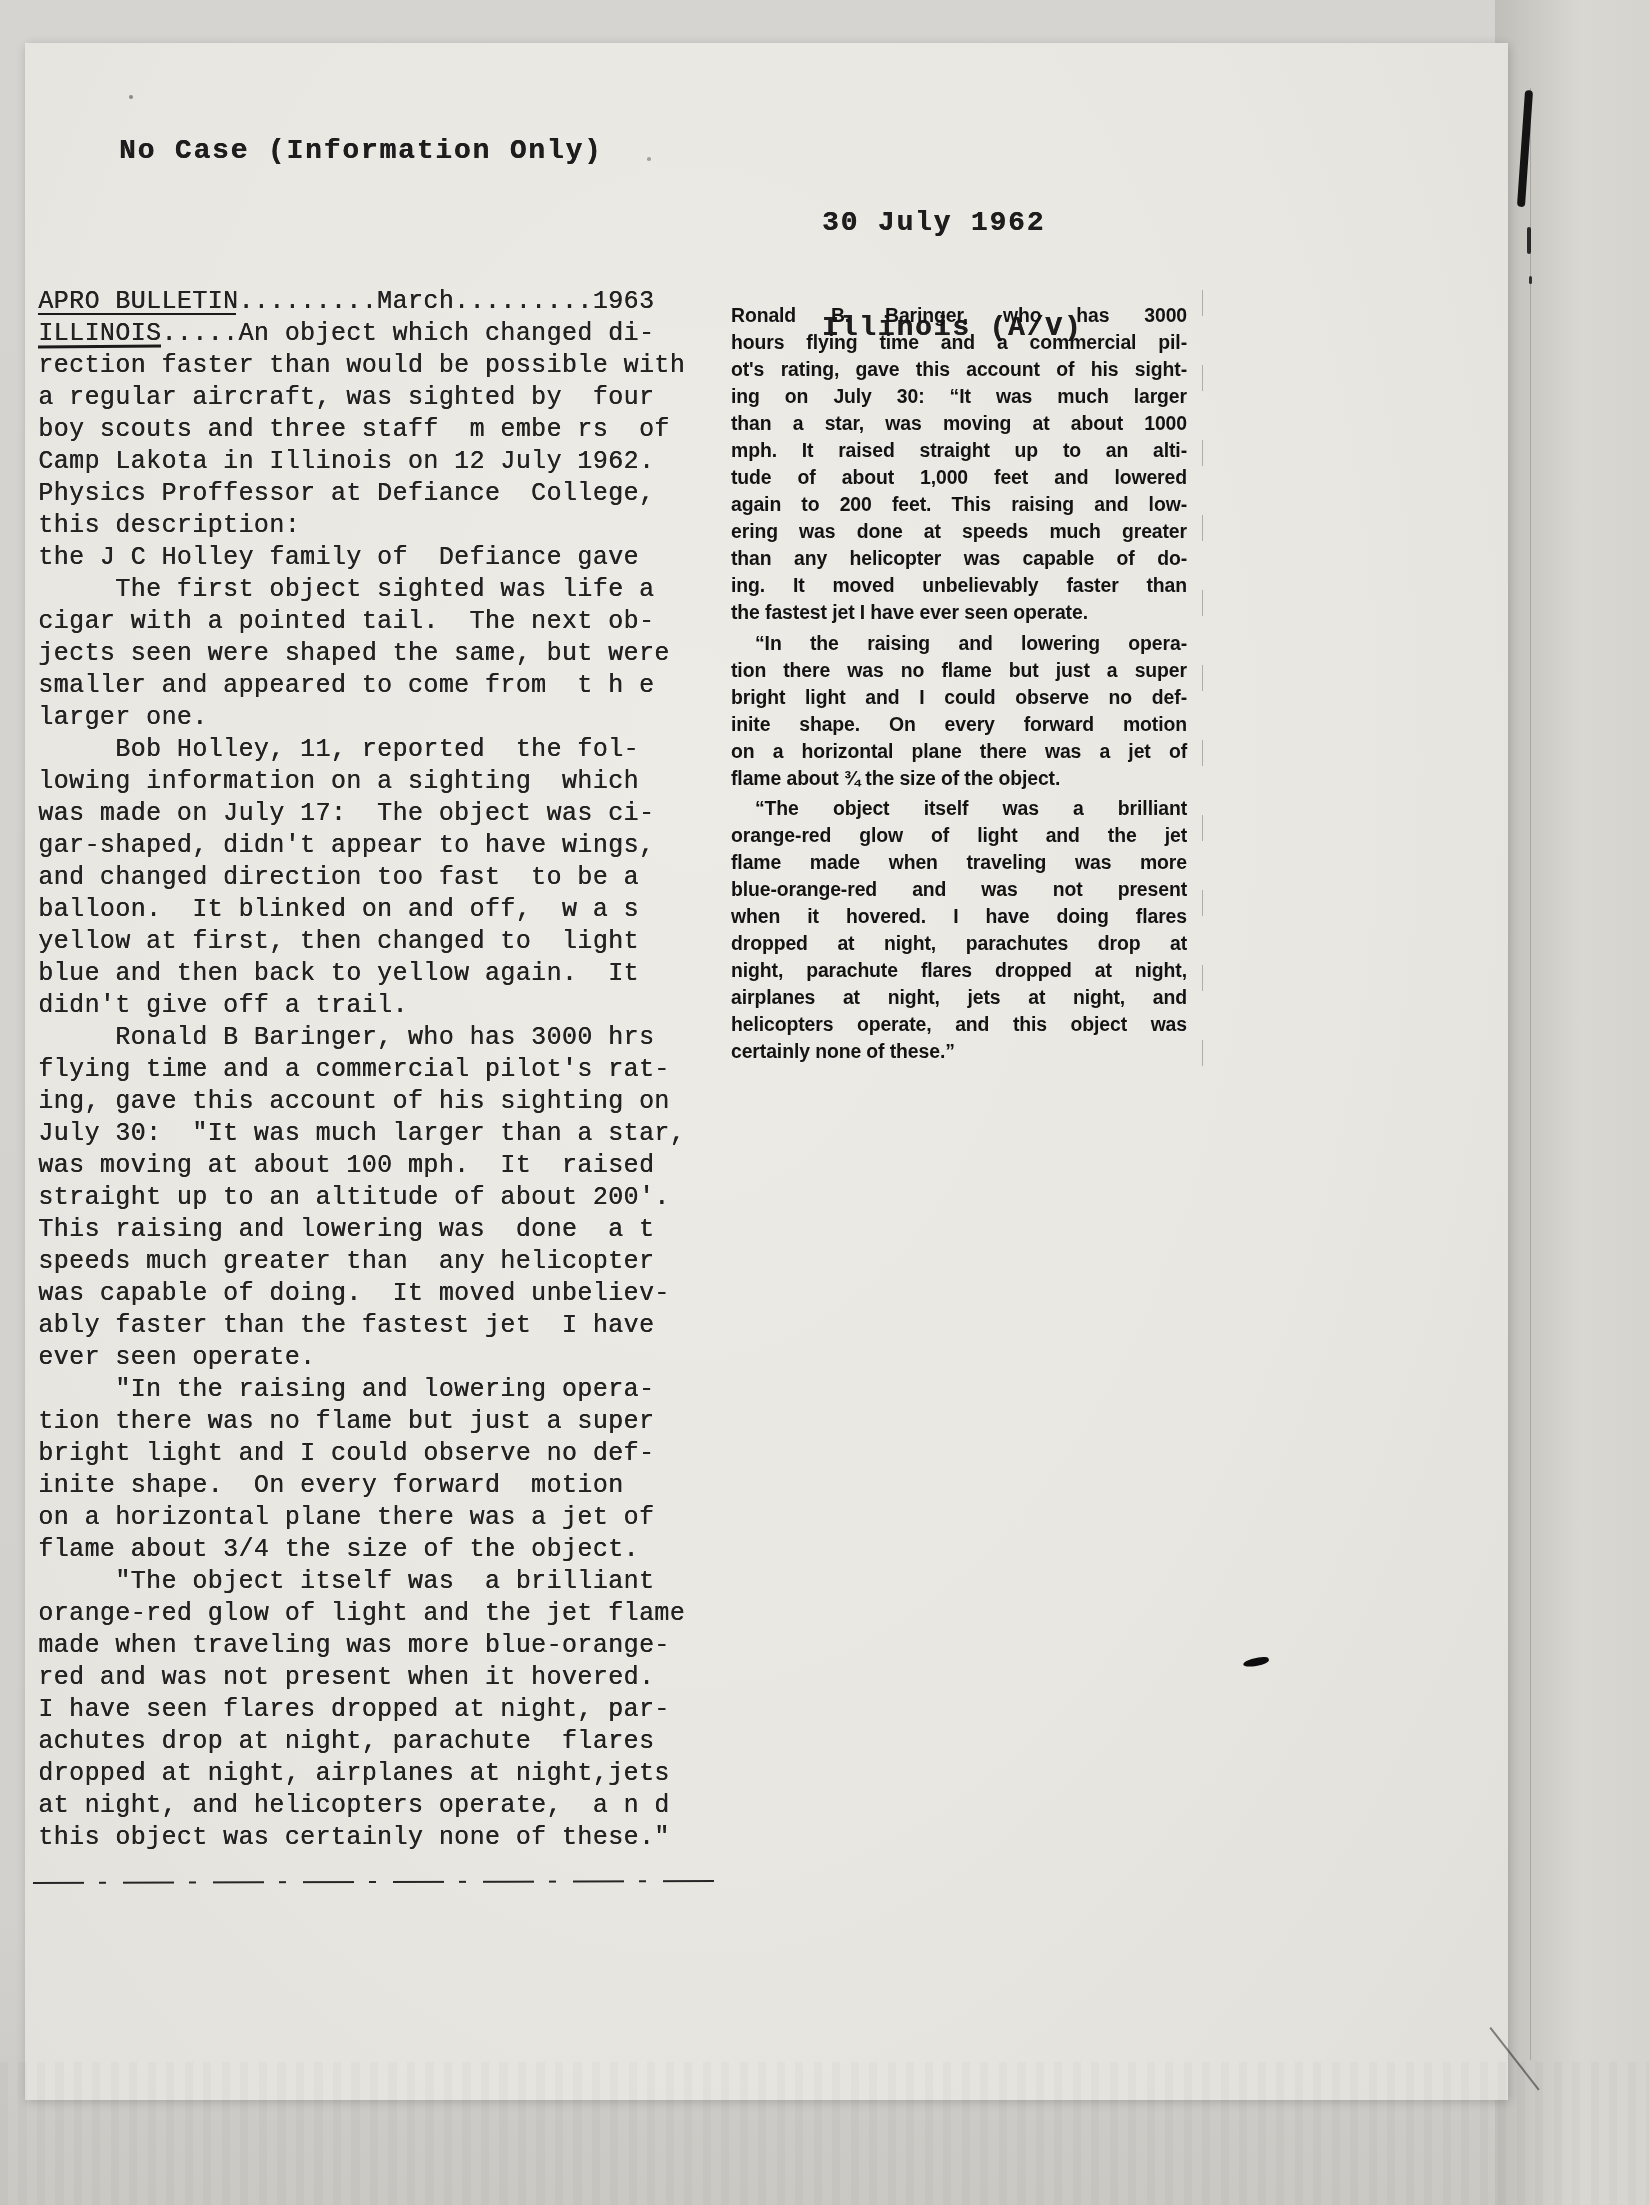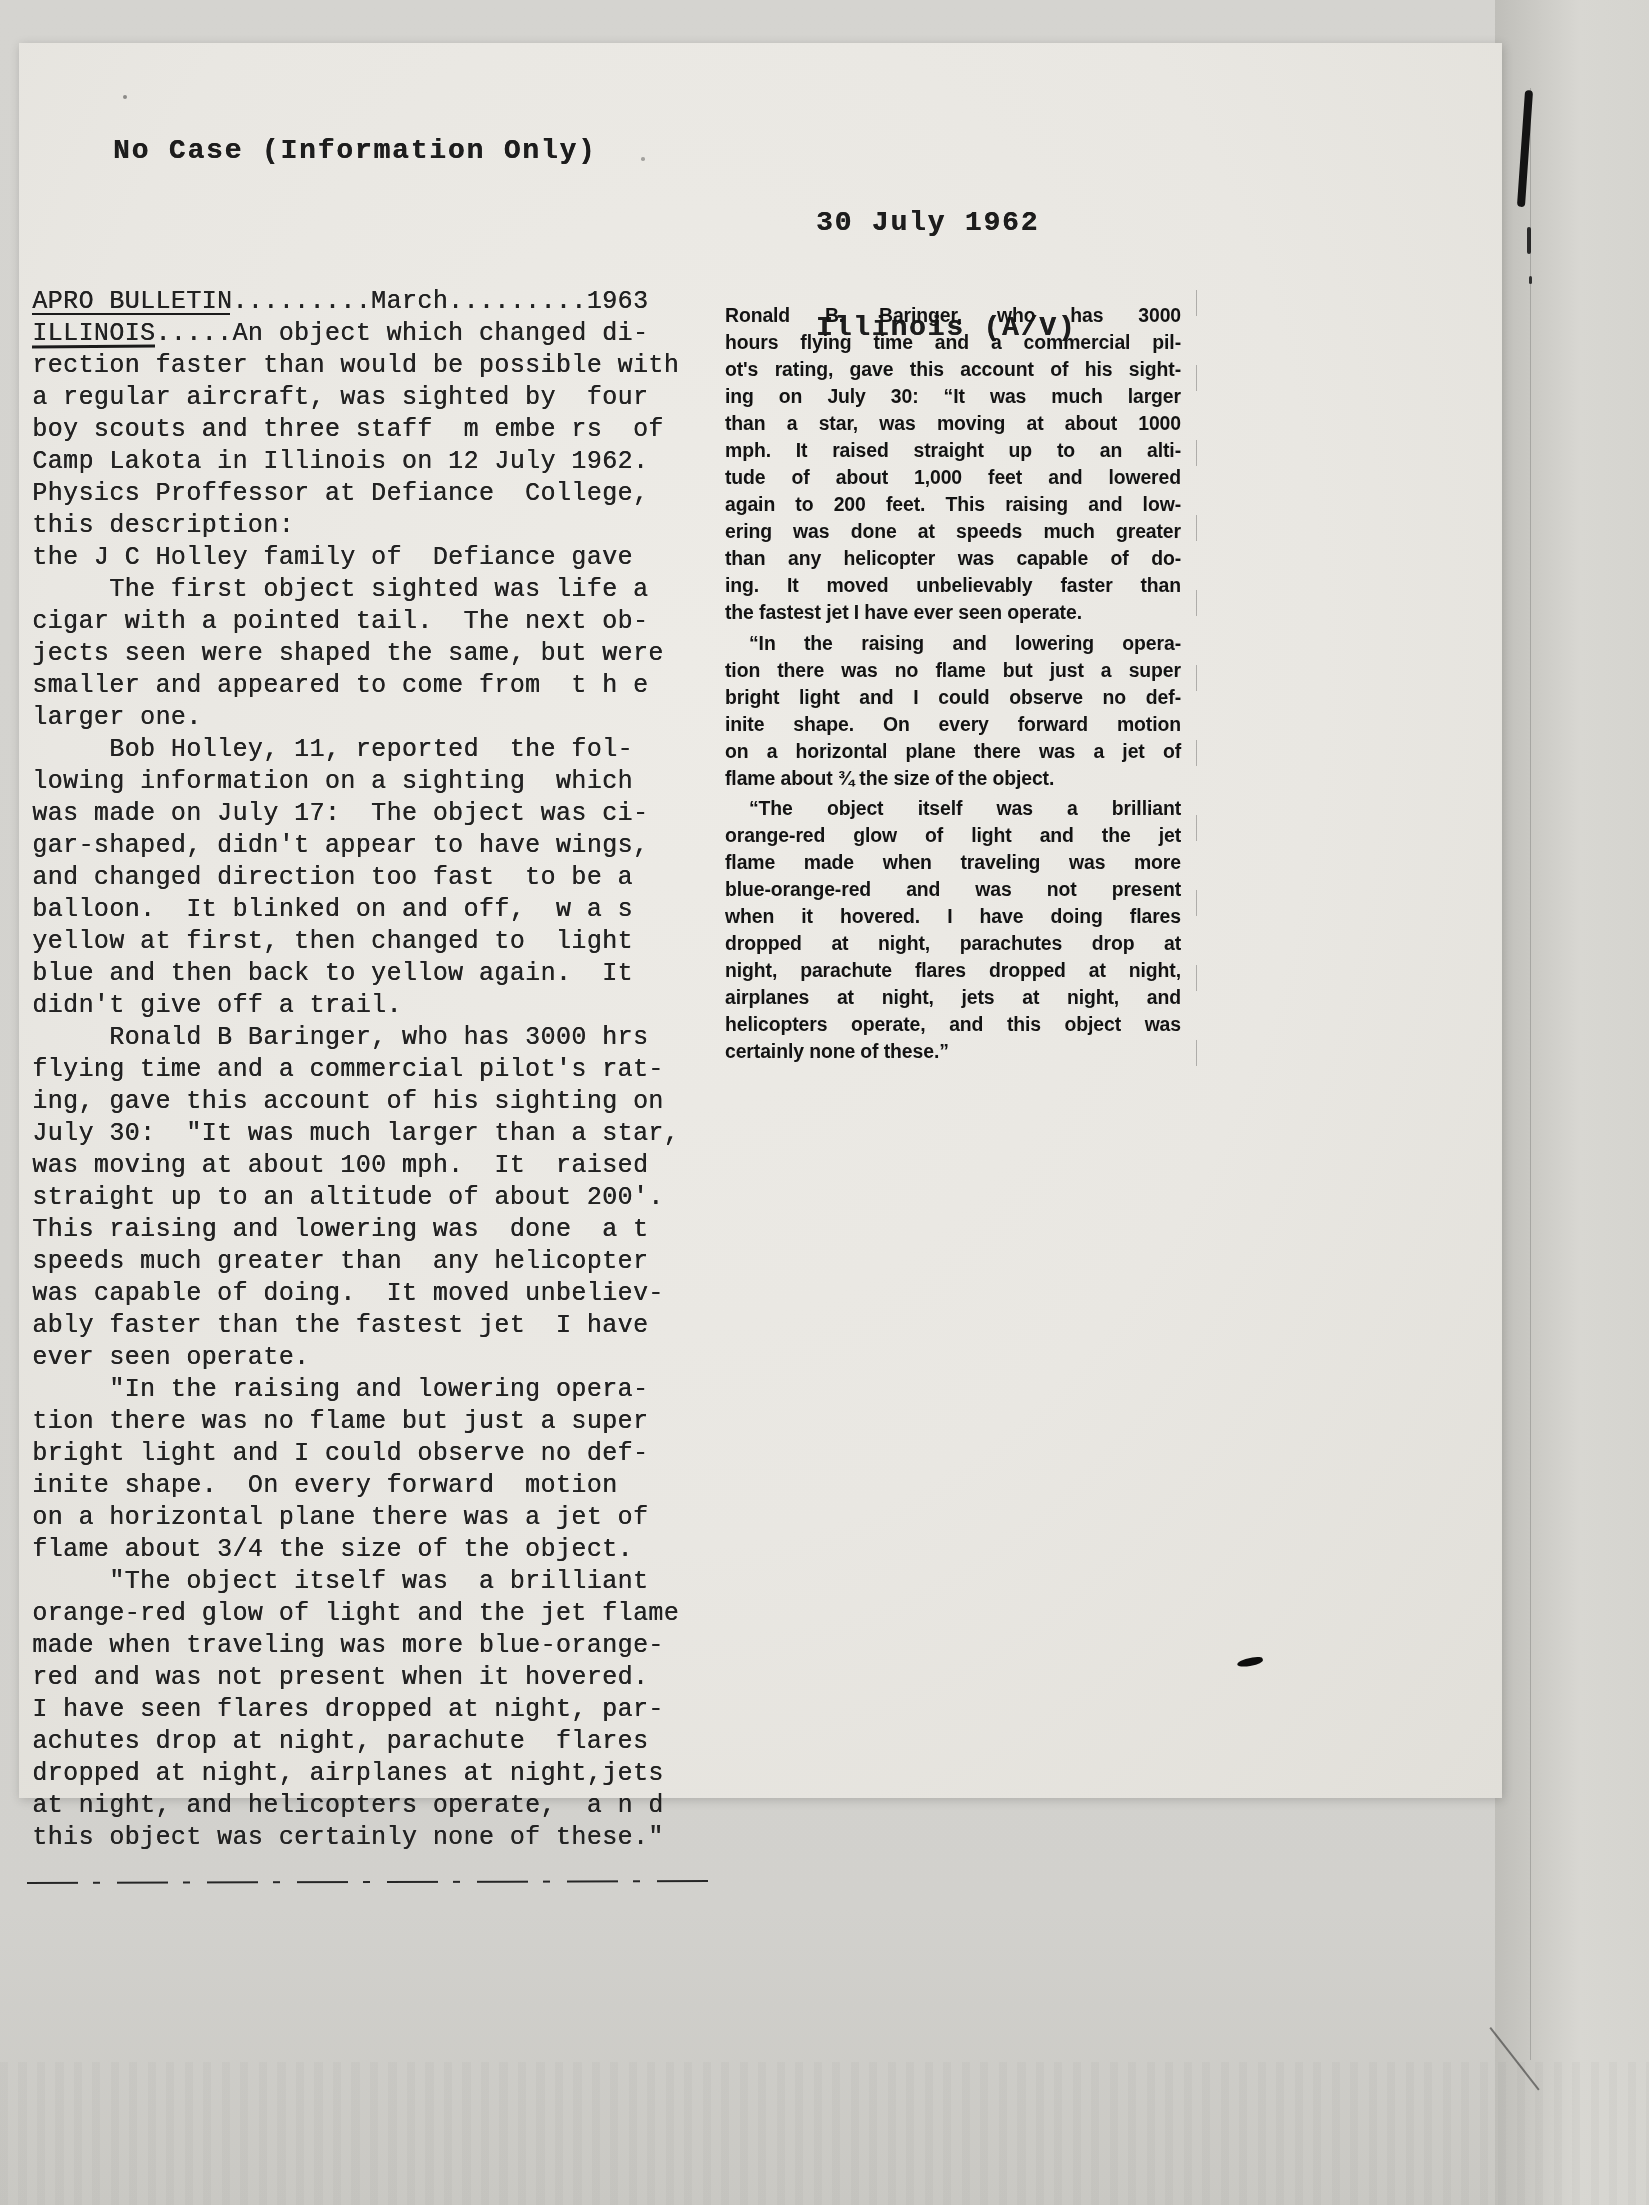--- a/index.html
+++ b/index.html
@@ -14,21 +14,21 @@
     font-family:"Liberation Mono","DejaVu Sans Mono",monospace;
     color:#1d1d1d;
   }
 
   .right-strip {
     position:absolute; left:1495px; top:0; width:154px; height:2448px;
     background:linear-gradient(90deg,#bfbeb9 0%, #c9c8c3 22%, #d8d7d2 55%, #d5d4cf 100%);
   }
 
   .paper {
-    position:absolute; left:19px; top:43px; width:1483px; height:1755px;
+    position:absolute; left:25px; top:43px; width:1483px; height:2057px;
     background:radial-gradient(ellipse at 45% 35%, #edebe6 0%, #e9e7e2 55%, #e1dfd9 100%);
     box-shadow:1.3px 1.8px 9.7px rgba(0,0,0,0.18);
   }
 
   
   .hdr-left {
     position:absolute; left:94px; top:92px;
     font-size:28px; font-weight:bold; letter-spacing:1.8px; white-space:pre;
     text-shadow:0.3px 0 0 #222;
   }

